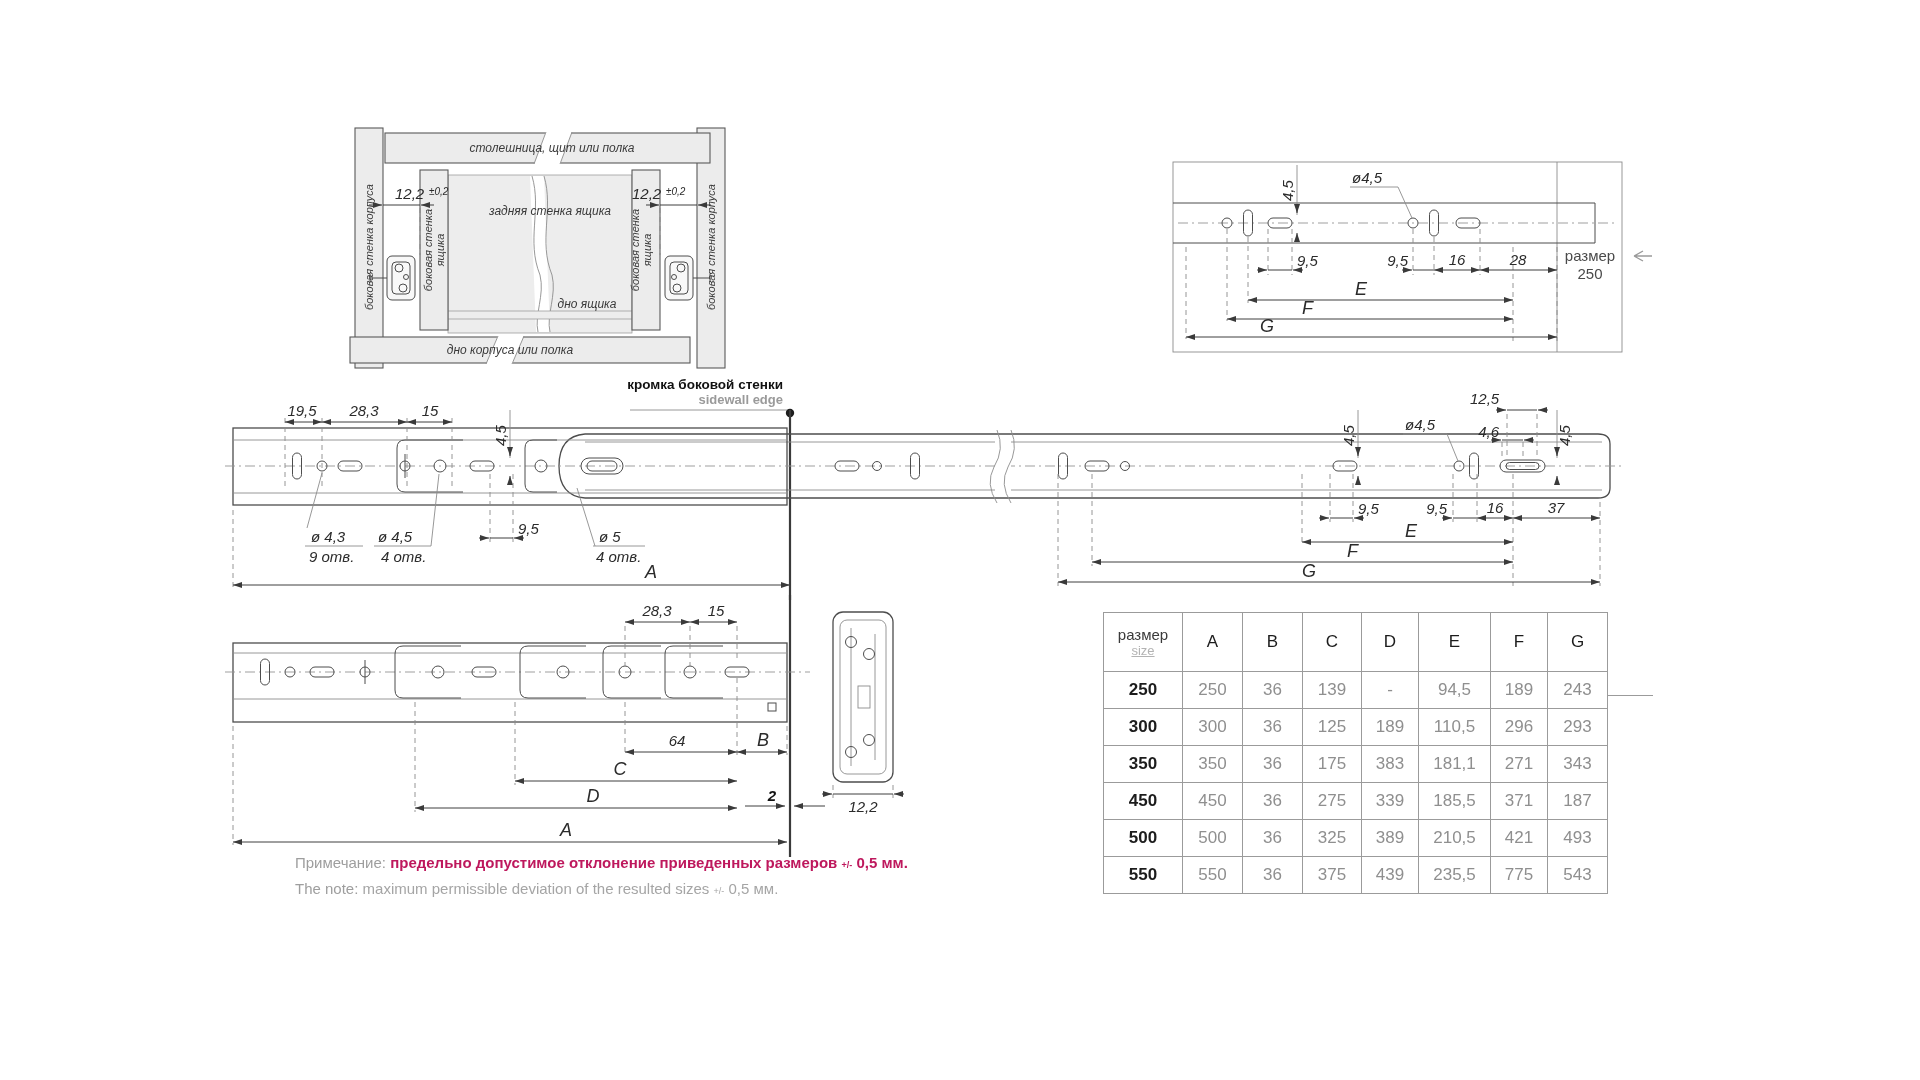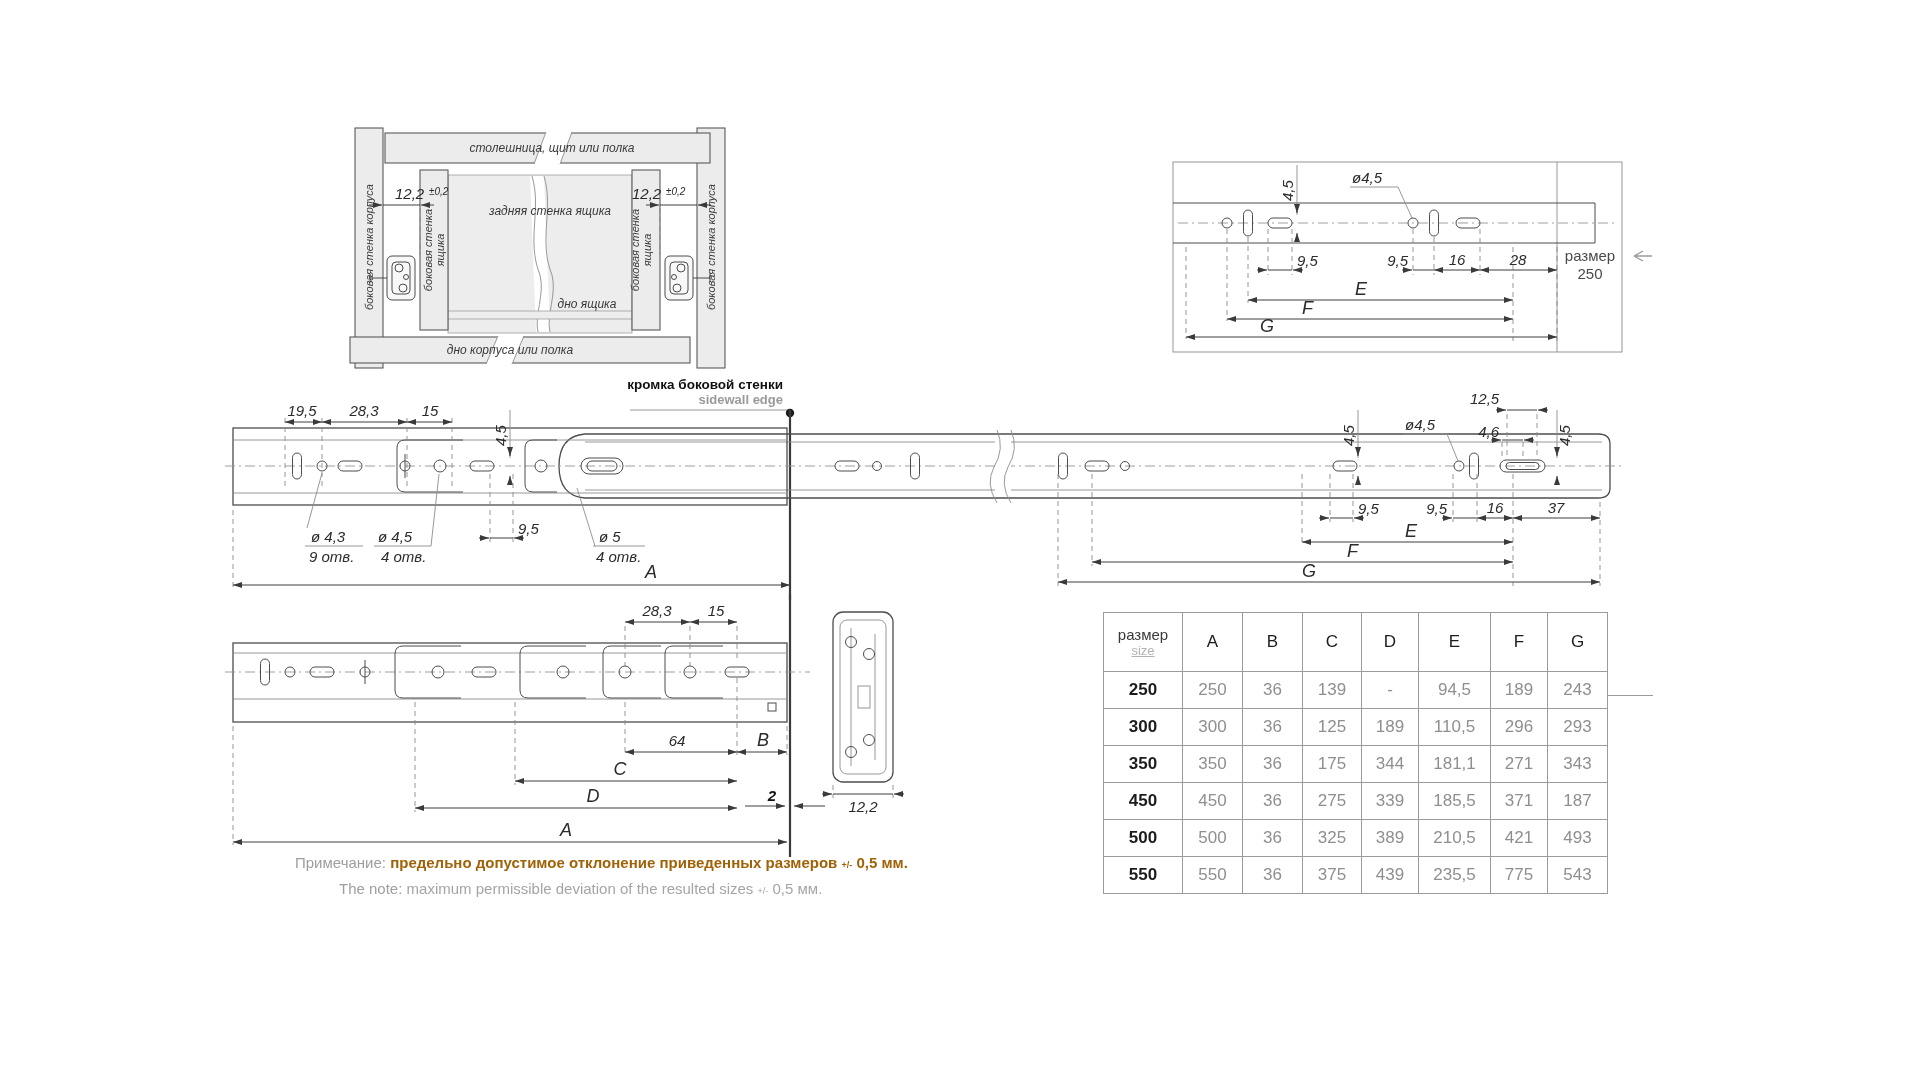--- a/index.html
+++ b/index.html
@@ -30,23 +30,23 @@
   .tbl th{height:58px;font-weight:normal;}
   .tbl td{height:36px;font-size:17px;color:#8f8f8f;}
   .tbl td.sz{font-weight:bold;color:#1c1c1c;}
   .hdr-letter{font-size:17px;color:#1c1c1c;}
   .hdr-ru{font-size:15px;color:#3a3a3a;}
   .hdr-en{font-size:13px;color:#b3b3b3;text-decoration:underline;}
   .tick{position:absolute;left:1607px;top:695px;width:46px;height:0;border-top:1.5px solid #9b9b9b;}
   
   .note{position:absolute;left:295px;top:851px;font-size:15px;line-height:23px;color:#111;white-space:nowrap;}
   .note .g{color:#9e9e9e;}
-  .note b{font-weight:bold;color:#a16207;}
+  .note b{font-weight:bold;color:#be185d;}
   .note .sm{font-size:9px;}
-  .note .l2{color:#a5a5a5;margin-left:44px;}
+  .note .l2{color:#a5a5a5;}
 </style>
 </head>
 <body>
 
 <div id="canvas">
 
 <svg style="left:340px;top:115px" width="400" height="265" viewBox="0 0 400 265">
   <defs>
     <pattern id="hw" width="26" height="26" patternUnits="userSpaceOnUse">
       <rect width="26" height="26" fill="#ececec"></rect>
@@ -445,21 +445,21 @@
       <td>189</td>
       <td>110,5</td>
       <td>296</td>
       <td>293</td>
     </tr>
     <tr>
       <td class="sz">350</td>
       <td>350</td>
       <td>36</td>
       <td>175</td>
-      <td>344</td>
+      <td>383</td>
       <td>181,1</td>
       <td>271</td>
       <td>343</td>
     </tr>
     <tr>
       <td class="sz">450</td>
       <td>450</td>
       <td>36</td>
       <td>275</td>
       <td>339</td>

